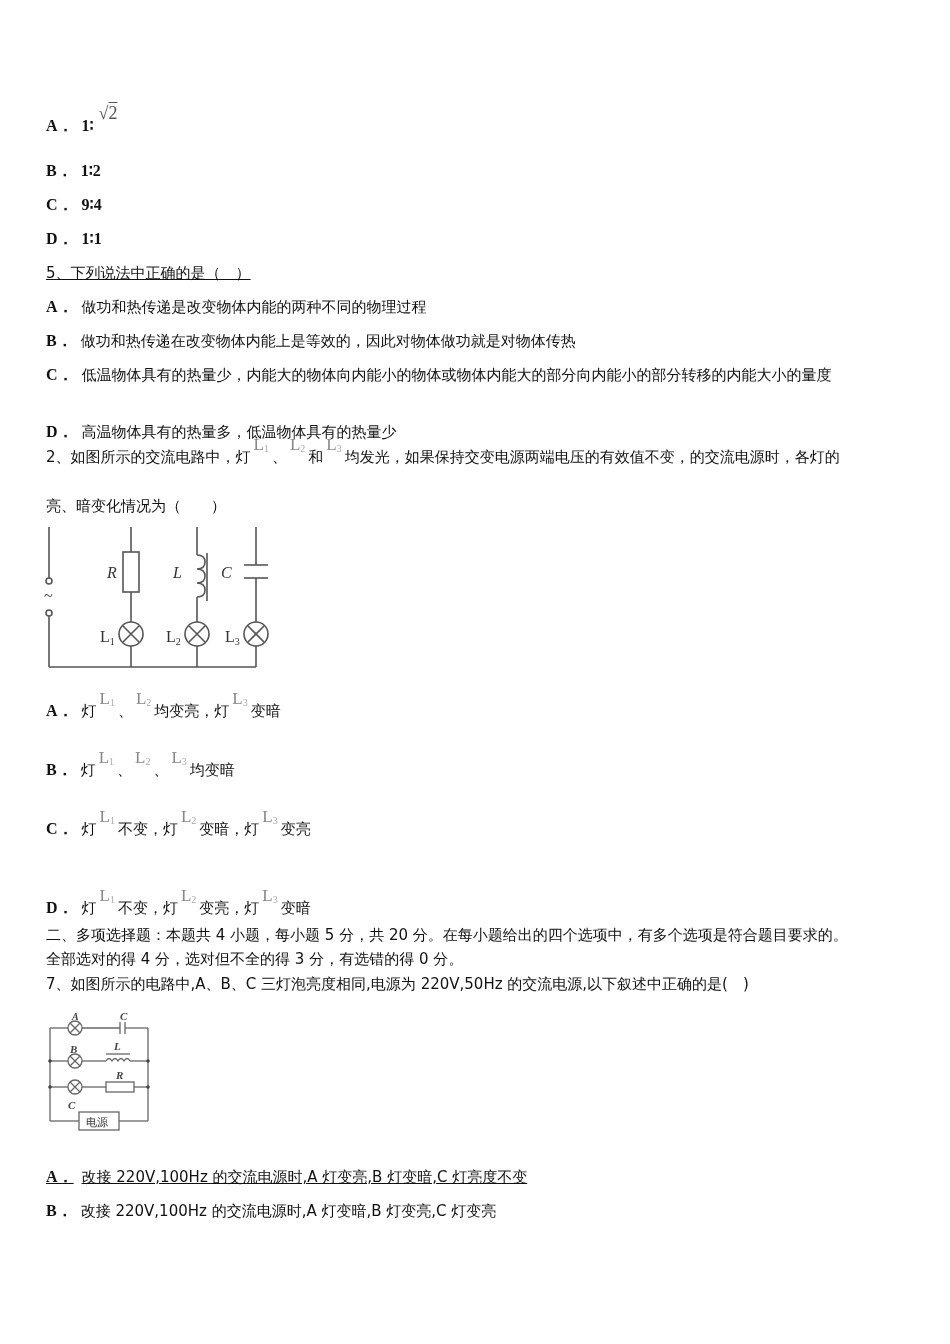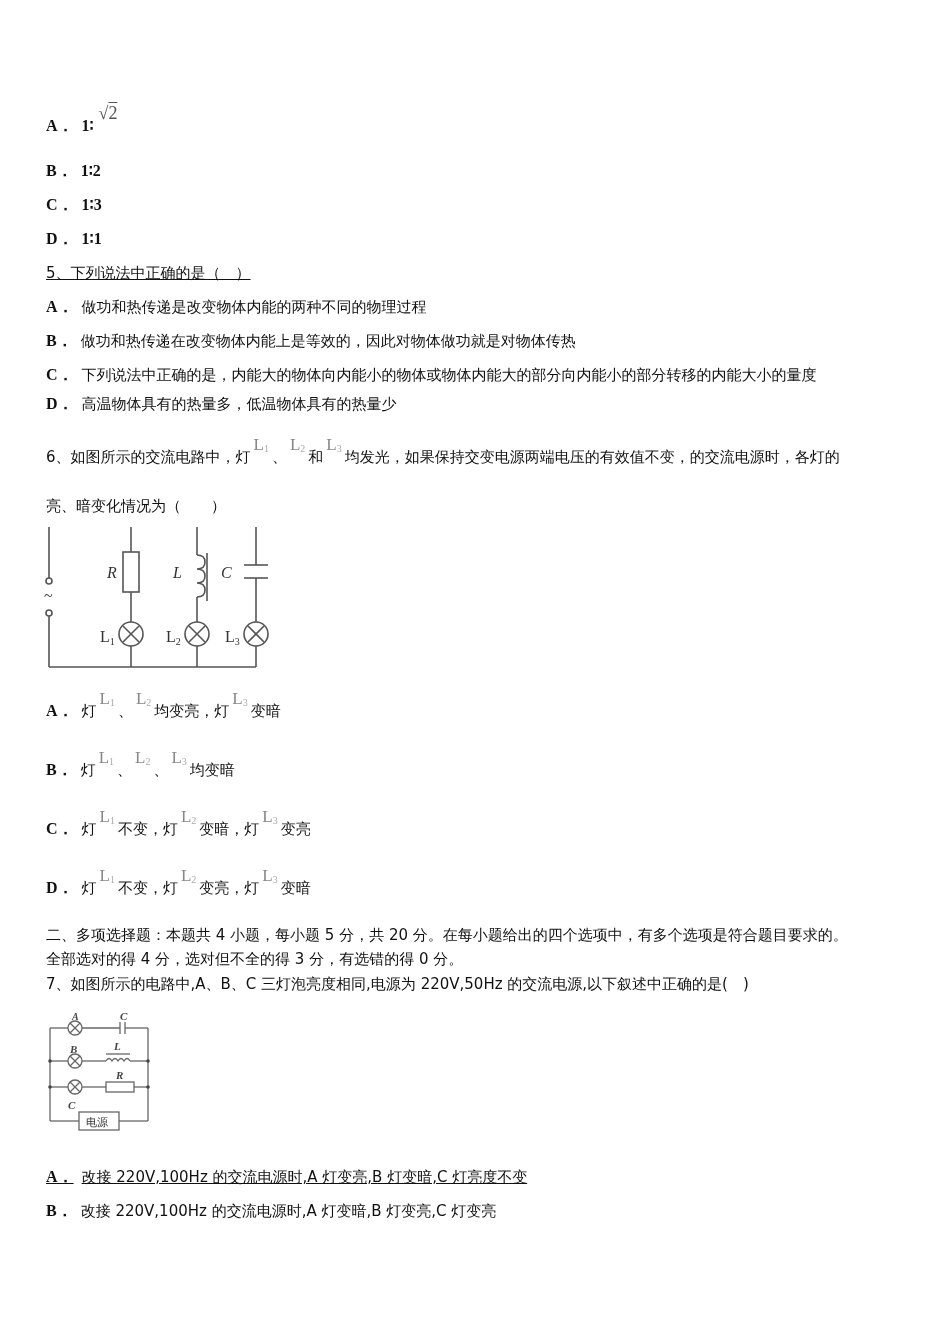--- a/index.html
+++ b/index.html
@@ -18,42 +18,42 @@
 <body>
 
 <div class="line" style="top:115px;">
   <span class="lbl">A．</span><span class="b">1∶</span>
   <span class="sqrt">√<span class="rad">2</span></span>
 </div>
 <div class="line" style="top:161px;">
   <span class="lbl">B．</span><span class="b">1∶2</span>
 </div>
 <div class="line" style="top:195px;">
-  <span class="lbl">C．</span><span class="b">1∶3</span>
+  <span class="lbl">C．</span><span class="b">9∶4</span>
 </div>
 <div class="line" style="top:229px;">
   <span class="lbl">D．</span><span class="b">1∶1</span>
 </div>
 
 <div class="line" style="top:263px;text-decoration:underline;">5、下列说法中正确的是（　）</div>
 <div class="line" style="top:297px;">
   <span class="lbl">A．</span><span>做功和热传递是改变物体内能的两种不同的物理过程</span>
 </div>
 <div class="line" style="top:331px;">
   <span class="lbl">B．</span><span>做功和热传递在改变物体内能上是等效的，因此对物体做功就是对物体传热</span>
 </div>
 <div class="line" style="top:365px;">
-  <span class="lbl">C．</span><span>下列说法中正确的是，内能大的物体向内能小的物体或物体内能大的部分向内能小的部分转移的内能大小的量度</span>
+  <span class="lbl">C．</span><span>低温物体具有的热量少，内能大的物体向内能小的物体或物体内能大的部分向内能小的部分转移的内能大小的量度</span>
 </div>
-<div class="line" style="top:394px;text-align:center;">
+<div class="line" style="top:422px;text-align:center;">
   <span class="lbl">D．</span><span>高温物体具有的热量多，低温物体具有的热量少</span>
 </div>
 
 <div class="line" style="top:447px;">
-  <span>6、如图所示的交流电路中，灯</span><span class="var"><span>L</span><sub>1</sub></span><span>、</span><span class="var"><span>L</span><sub>2</sub></span><span>和</span><span class="var"><span>L</span><sub>3</sub></span><span>均发光，如果保持交变电源两端电压的有效值不变，的交流电源时，各灯的</span>
+  <span>2、如图所示的交流电路中，灯</span><span class="var"><span>L</span><sub>1</sub></span><span>、</span><span class="var"><span>L</span><sub>2</sub></span><span>和</span><span class="var"><span>L</span><sub>3</sub></span><span>均发光，如果保持交变电源两端电压的有效值不变，的交流电源时，各灯的</span>
 </div>
 <div class="line" style="top:496px;">亮、暗变化情况为（　　）</div>
 
 <svg style="position:absolute; left:44px; top:525px;" width="230" height="145" viewBox="0 0 230 145">
   <g stroke="#555" stroke-width="1.6" fill="none">
 
     <line x1="5" y1="2" x2="5" y2="53"></line>
     <line x1="5" y1="90" x2="5" y2="142"></line>
     <circle cx="5" cy="56" r="3" fill="#fff"></circle>
     <circle cx="5" cy="88" r="3" fill="#fff"></circle>
@@ -97,21 +97,21 @@
 
 <div class="line" style="top:701px;text-align:center;">
   <span class="lbl">A．</span><span>灯</span><span class="var"><span>L</span><sub>1</sub></span><span>、</span><span class="var"><span>L</span><sub>2</sub></span><span>均变亮，灯</span><span class="var"><span>L</span><sub>3</sub></span><span>变暗</span>
 </div>
 <div class="line" style="top:760px;">
   <span class="lbl">B．</span><span>灯</span><span class="var"><span>L</span><sub>1</sub></span><span>、</span><span class="var"><span>L</span><sub>2</sub></span><span>、</span><span class="var"><span>L</span><sub>3</sub></span><span>均变暗</span>
 </div>
 <div class="line" style="top:819px;">
   <span class="lbl">C．</span><span>灯</span><span class="var"><span>L</span><sub>1</sub></span><span>不变，灯</span><span class="var"><span>L</span><sub>2</sub></span><span>变暗，灯</span><span class="var"><span>L</span><sub>3</sub></span><span>变亮</span>
 </div>
-<div class="line" style="top:878px;">
+<div class="line" style="top:898px;">
   <span class="lbl">D．</span><span>灯</span><span class="var"><span>L</span><sub>1</sub></span><span>不变，灯</span><span class="var"><span>L</span><sub>2</sub></span><span>变亮，灯</span><span class="var"><span>L</span><sub>3</sub></span><span>变暗</span>
 </div>
 
 <div class="line" style="top:925px;">二、多项选择题：本题共 4 小题，每小题 5 分，共 20 分。在每小题给出的四个选项中，有多个选项是符合题目要求的。</div>
 <div class="line" style="top:949px;">全部选对的得 4 分，选对但不全的得 3 分，有选错的得 0 分。</div>
 
 <div class="line" style="top:974px;">7、如图所示的电路中,A、B、C 三灯泡亮度相同,电源为 220V,50Hz 的交流电源,以下叙述中正确的是(　)</div>
 
 <svg style="position:absolute; left:46px; top:1008px;" width="110" height="125" viewBox="0 0 110 125">
   <g stroke="#666" stroke-width="1.3" fill="none">

